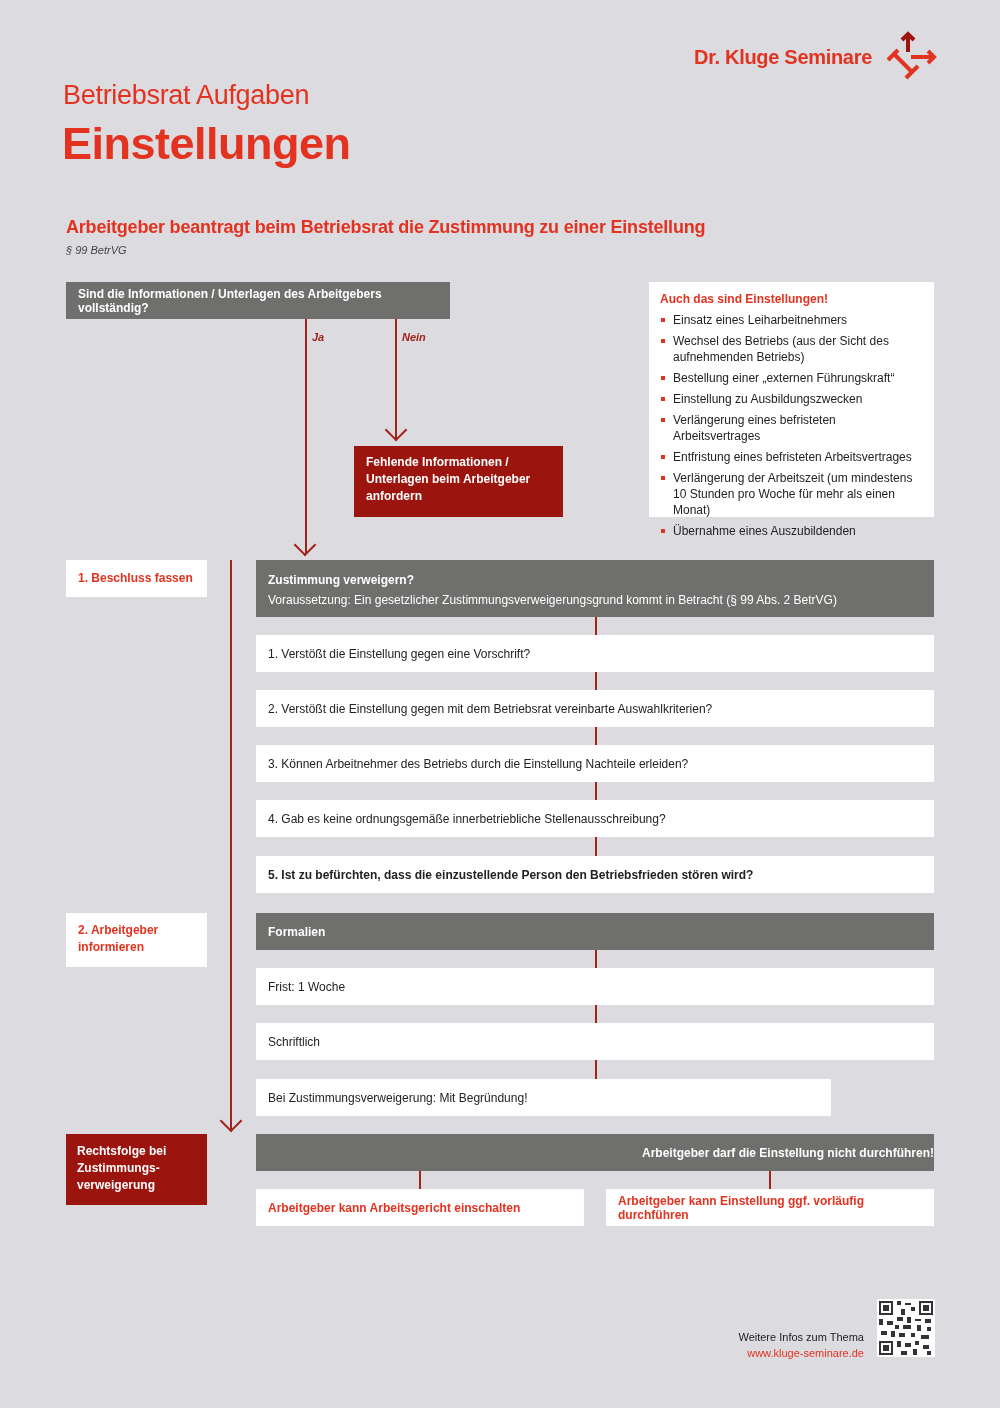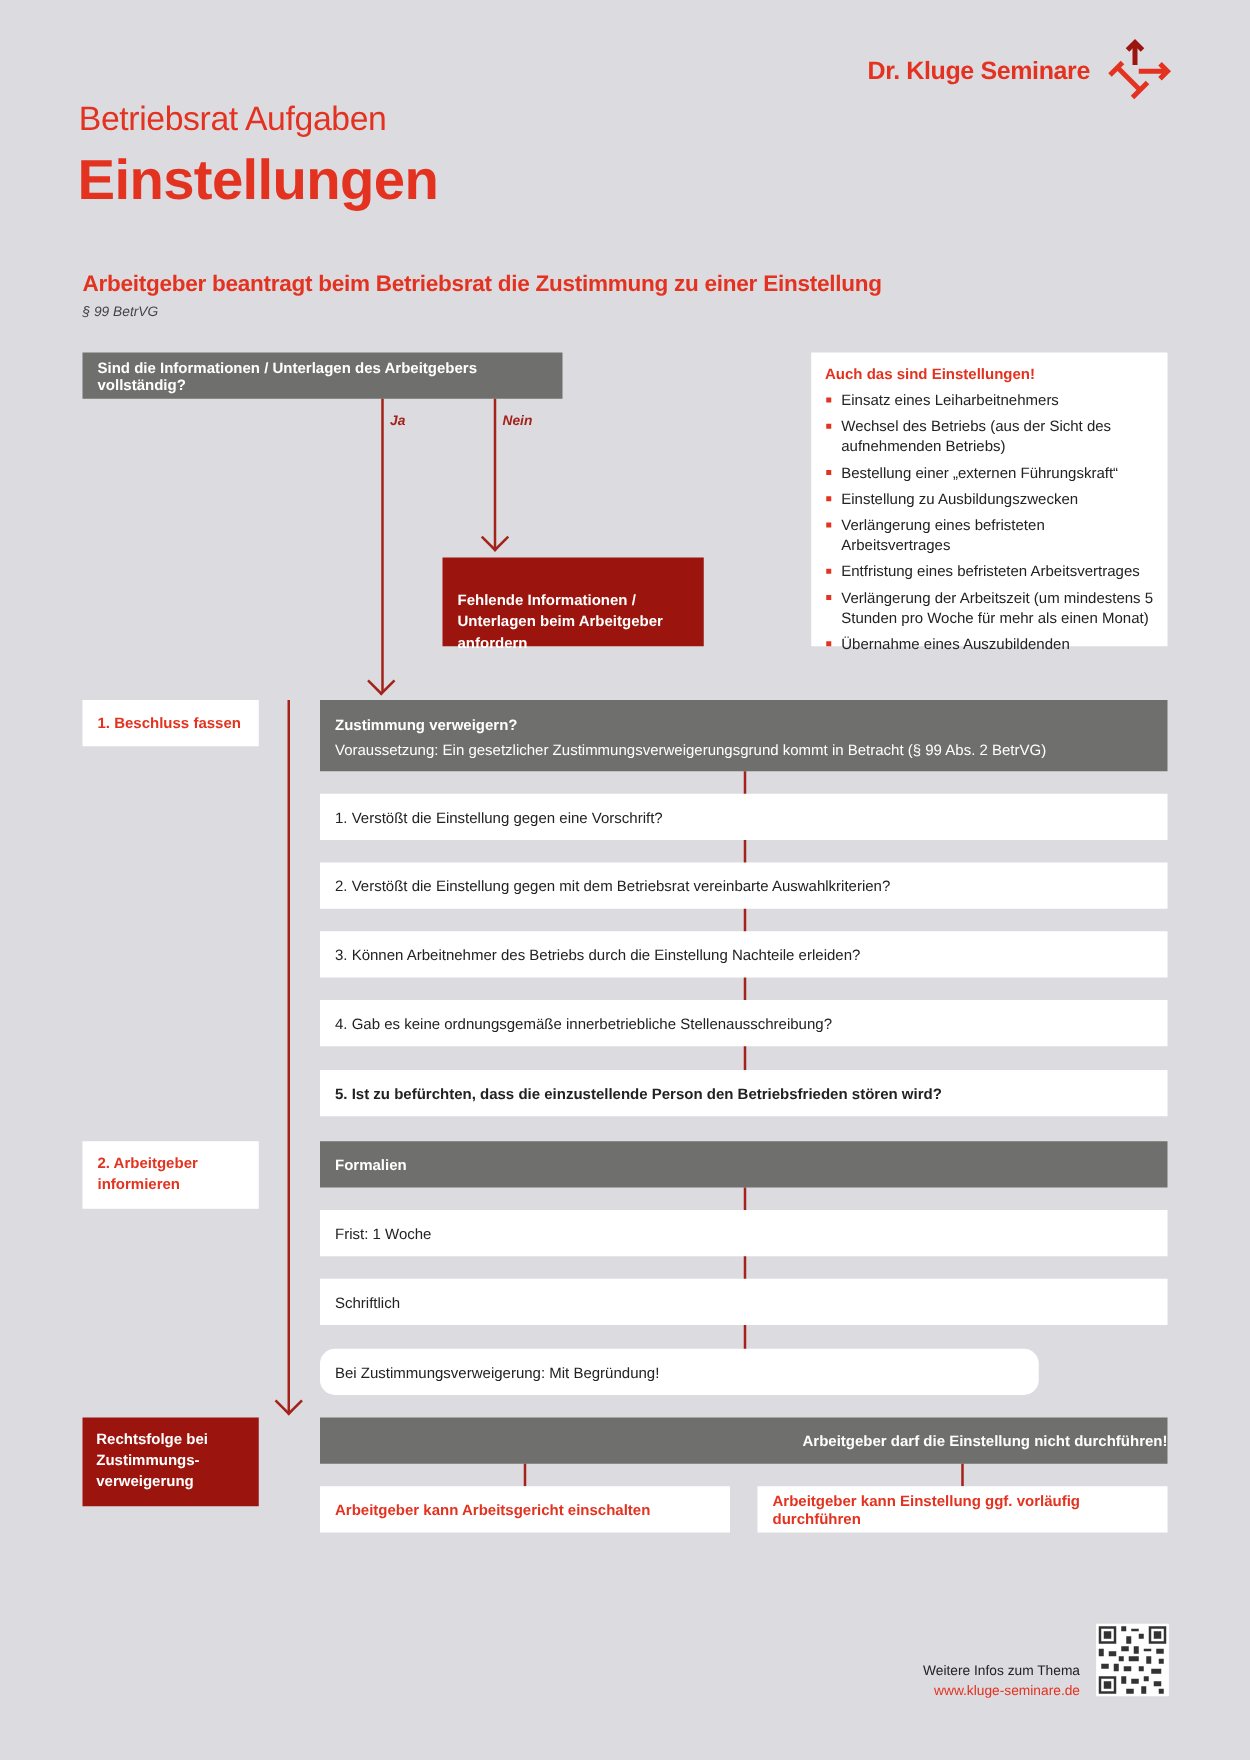--- a/index.html
+++ b/index.html
@@ -49,34 +49,34 @@
 
 <div class="abs box-grey row" style="left:66px;top:282px;width:384px;height:37px;">
   <span>Sind die Informationen / Unterlagen des Arbeitgebers vollständig?</span>
 </div>
 <div class="abs vline" style="left:305px;top:319px;height:235px;"></div>
 <div class="abs lbl" style="left:312px;top:331px;">Ja</div>
 <div class="abs arrow" style="left:297px;top:537px;"></div>
 <div class="abs vline" style="left:395px;top:319px;height:120px;"></div>
 <div class="abs lbl" style="left:402px;top:331px;">Nein</div>
 <div class="abs arrow" style="left:388px;top:422px;"></div>
-<div class="abs box-dark" style="left:354px;top:446px;width:209px;height:71px;padding:26px 12px;line-height:17px;">
+<div class="abs box-dark" style="left:354px;top:446px;width:209px;height:71px;padding:8px 12px;line-height:17px;">
   <span>Fehlende Informationen / Unterlagen beim Arbeitgeber anfordern</span>
 </div>
 
 <div class="abs box-white info" style="left:649px;top:282px;width:285px;height:235px;padding:10px 11px;">
   <div class="info-title">Auch das sind Einstellungen!</div>
   <ul>
     <li><span class="b"></span><span>Einsatz eines Leiharbeitnehmers</span></li>
     <li><span class="b"></span><span>Wechsel des Betriebs (aus der Sicht des aufnehmenden Betriebs)</span></li>
     <li><span class="b"></span><span>Bestellung einer „externen Führungskraft“</span></li>
     <li><span class="b"></span><span>Einstellung zu Ausbildungszwecken</span></li>
     <li><span class="b"></span><span>Verlängerung eines befristeten Arbeitsvertrages</span></li>
     <li><span class="b"></span><span>Entfristung eines befristeten Arbeitsvertrages</span></li>
-    <li><span class="b"></span><span>Verlängerung der Arbeitszeit (um mindestens 5 Stunden pro Woche für mehr als einen Monat)</span></li>
+    <li><span class="b"></span><span>Verlängerung der Arbeitszeit (um mindestens 10 Stunden pro Woche für mehr als einen Monat)</span></li>
     <li><span class="b"></span><span>Übernahme eines Auszubildenden</span></li>
   </ul>
 </div>
 
 <div class="abs vline" style="left:230px;top:560px;height:570px;"></div>
 <div class="abs arrow" style="left:223px;top:1113px;"></div>
 
 <div class="abs box-white step-label" style="left:66px;top:560px;width:141px;height:37px;padding:10px 12px;">
   <span>1. Beschluss fassen</span>
 </div>
@@ -107,21 +107,21 @@
 <div class="abs box-grey row" style="left:256px;top:913px;width:678px;height:37px;">
   <span>Formalien</span>
 </div>
 <div class="abs vline" style="left:595px;top:950px;height:130px;"></div>
 <div class="abs box-white row" style="left:256px;top:968px;width:678px;height:37px;">
     <span>Frist: 1 Woche</span>
   </div>
 <div class="abs box-white row" style="left:256px;top:1023px;width:678px;height:37px;">
     <span>Schriftlich</span>
   </div>
-<div class="abs box-white row" style="left:256px;top:1079px;width:575px;height:37px;border-radius:12px;">
+<div class="abs box-white row" style="left:256px;top:1079px;width:575px;height:37px;">
     <span>Bei Zustimmungsverweigerung: Mit Begründung!</span>
   </div>
 
 <div class="abs box-dark" style="left:66px;top:1134px;width:141px;height:71px;padding:9px 11px;line-height:17px;">
   <span>Rechtsfolge bei Zustimmungs-verweigerung</span>
 </div>
 <div class="abs box-grey row" style="left:256px;top:1134px;width:678px;height:37px;justify-content:flex-end;">
   <span>Arbeitgeber darf die Einstellung nicht durchführen!</span>
 </div>
 <div class="abs vline" style="left:419px;top:1171px;height:18px;"></div>

